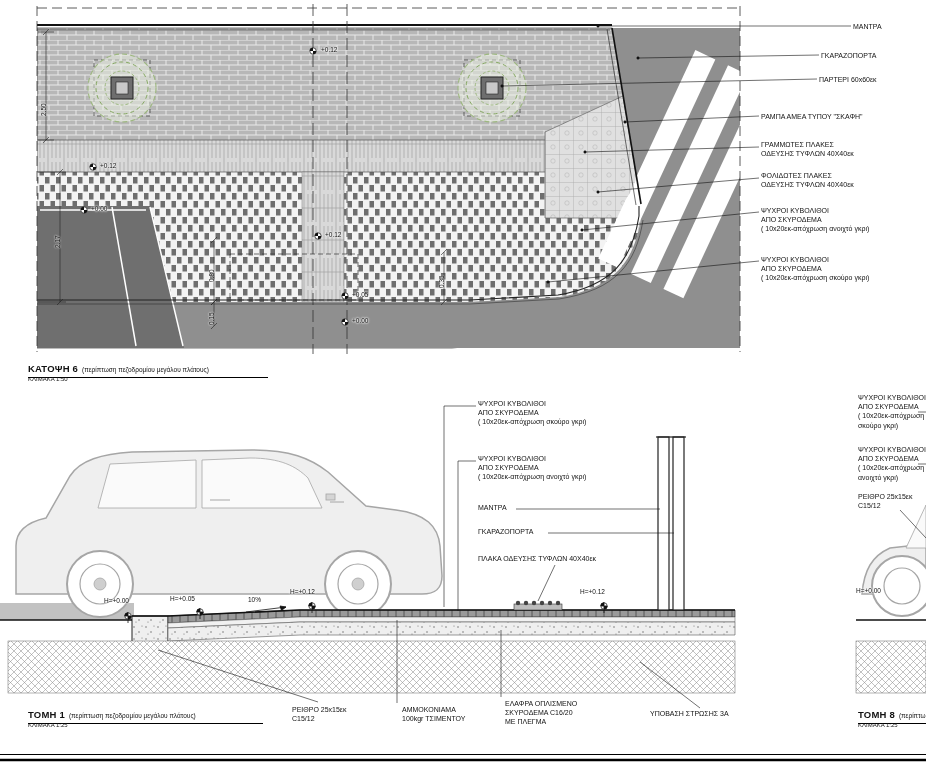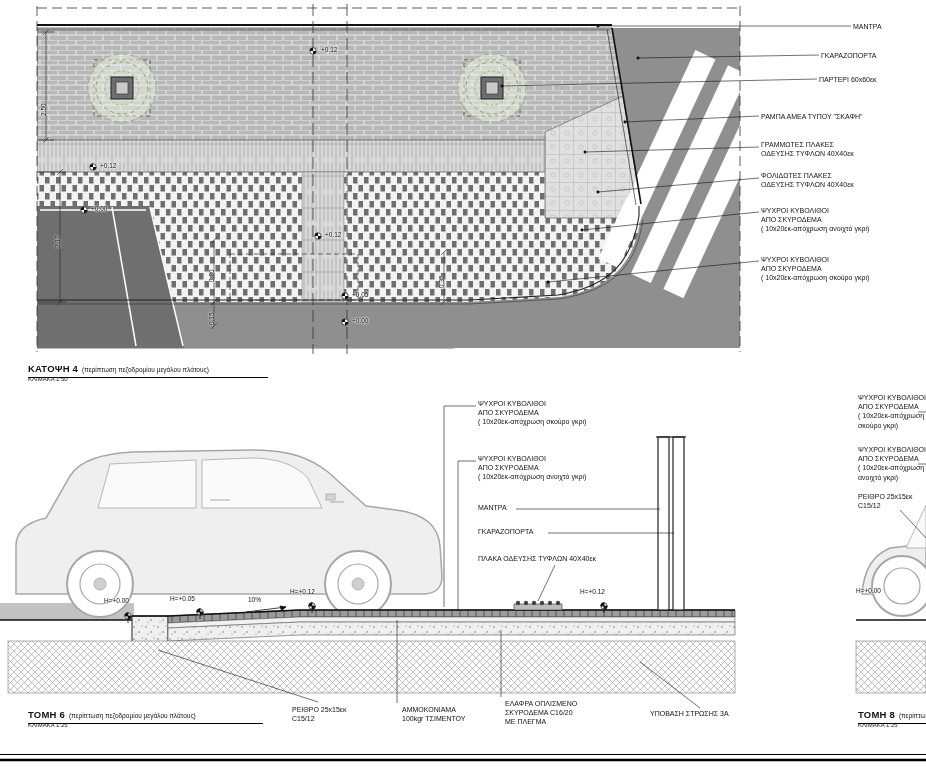--- a/index.html
+++ b/index.html
@@ -278,21 +278,21 @@
 <div class="dim" style="left:208px;top:325px">0.15</div>
 
 <div class="elev" style="left:321px;top:46px">+0.12</div>
 <div class="elev" style="left:100px;top:162px">+0.12</div>
 <div class="elev" style="left:91px;top:205px">+0.00</div>
 <div class="elev" style="left:325px;top:231px">+0.12</div>
 <div class="elev" style="left:352px;top:291px">+0.05</div>
 <div class="elev" style="left:352px;top:317px">+0.00</div>
 
 <div class="title-row" style="left:28px;top:358px;width:240px">
-  <span class="t1">ΚΑΤΟΨΗ 4</span><span class="t2">(περίπτωση πεζοδρομίου μεγάλου πλάτους)</span>
+  <span class="t1">ΚΑΤΟΨΗ 6</span><span class="t2">(περίπτωση πεζοδρομίου μεγάλου πλάτους)</span>
 </div>
 <div class="scale" style="left:28px;top:376px">ΚΛΙΜΑΚΑ 1:50</div>
 
 <div class="lbl" style="left:478px;top:399px">ΨΥΧΡΟΙ ΚΥΒΟΛΙΘΟΙ
 ΑΠΟ ΣΚΥΡΟΔΕΜΑ
 ( 10x20εκ-απόχρωση σκούρο γκρι)</div>
 <div class="lbl" style="left:478px;top:454px">ΨΥΧΡΟΙ ΚΥΒΟΛΙΘΟΙ
 ΑΠΟ ΣΚΥΡΟΔΕΜΑ
 ( 10x20εκ-απόχρωση ανοιχτό γκρι)</div>
 <div class="lbl" style="left:478px;top:503px">ΜΑΝΤΡΑ</div>
@@ -308,21 +308,21 @@
 <div class="lbl" style="left:292px;top:705px">ΡΕΙΘΡΟ 25x15εκ
 C15/12</div>
 <div class="lbl" style="left:402px;top:705px">ΑΜΜΟΚΟΝΙΑΜΑ
 100kgr ΤΣΙΜΕΝΤΟΥ</div>
 <div class="lbl" style="left:505px;top:699px">ΕΛΑΦΡΑ ΟΠΛΙΣΜΕΝΟ
 ΣΚΥΡΟΔΕΜΑ C16/20
 ΜΕ ΠΛΕΓΜΑ</div>
 <div class="lbl" style="left:650px;top:709px">ΥΠΟΒΑΣΗ ΣΤΡΩΣΗΣ 3Α</div>
 
 <div class="title-row" style="left:28px;top:704px;width:235px">
-  <span class="t1">ΤΟΜΗ 6</span><span class="t2">(περίπτωση πεζοδρομίου μεγάλου πλάτους)</span>
+  <span class="t1">ΤΟΜΗ 1</span><span class="t2">(περίπτωση πεζοδρομίου μεγάλου πλάτους)</span>
 </div>
 <div class="scale" style="left:28px;top:722px">ΚΛΙΜΑΚΑ 1:25</div>
 
 <div class="lbl" style="left:858px;top:393px">ΨΥΧΡΟΙ ΚΥΒΟΛΙΘΟΙ
 ΑΠΟ ΣΚΥΡΟΔΕΜΑ
 ( 10x20εκ-απόχρωση σκούρο γκρι)</div>
 <div class="lbl" style="left:858px;top:445px">ΨΥΧΡΟΙ ΚΥΒΟΛΙΘΟΙ
 ΑΠΟ ΣΚΥΡΟΔΕΜΑ
 ( 10x20εκ-απόχρωση ανοιχτό γκρι)</div>
 <div class="lbl" style="left:858px;top:492px">ΡΕΙΘΡΟ 25x15εκ

